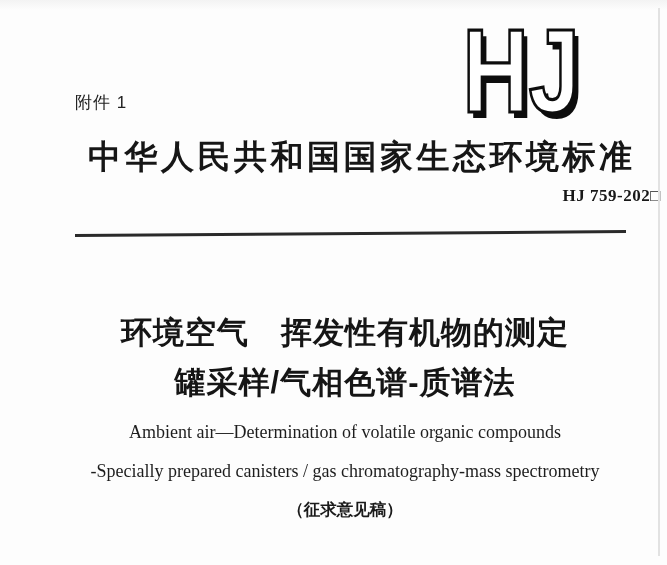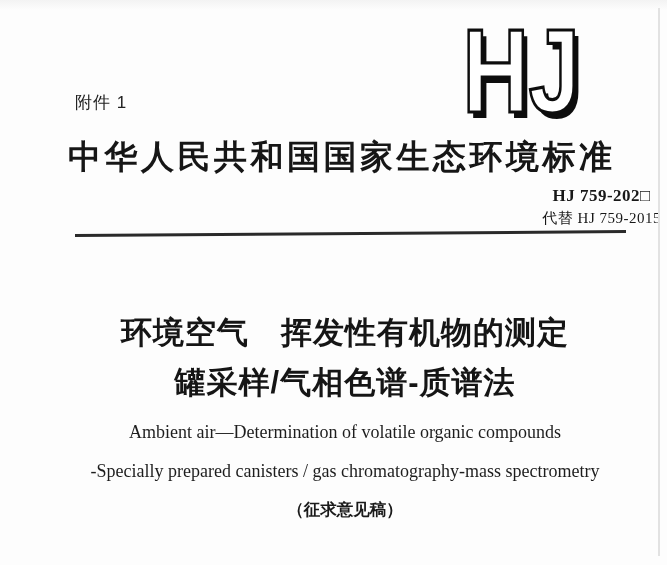--- a/index.html
+++ b/index.html
@@ -46,27 +46,27 @@
     font-family:"Liberation Sans", sans-serif;
     font-weight:bold; font-size:118px;
     fill:#0d0d0d;
   }
   .logo-face{
     font-family:"Liberation Sans", sans-serif;
     font-weight:bold; font-size:118px;
     fill:#ffffff; stroke:#0d0d0d; stroke-width:3.2px;
   }
   .heading{
-    position:absolute; left:68px; top:138px; width:560px; margin:0;
+    position:absolute; left:88px; top:138px; width:560px; margin:0;
     font-family:"Liberation Serif", serif;
     font-weight:700; font-size:33px; line-height:1.2;
     letter-spacing:3.5px; white-space:nowrap; color:#161616;
   }
   .docnum-block{
-    position:absolute; right:42px; top:186px; text-align:center;
+    position:absolute; right:42px; top:186px; text-align:left;
     font-family:"Liberation Serif", serif; color:#181818;
   }
   .docnum{
     font-size:17px; font-weight:600; letter-spacing:0.5px; white-space:nowrap;
   }
   .replaces{
     margin-top:3px; font-size:15px; font-weight:500; letter-spacing:0.5px; white-space:nowrap;
   }
   .rule{
     position:absolute; left:75px; top:232px; width:551px; height:2.6px;
@@ -102,21 +102,20 @@
         <text class="logo-shadow" x="27" y="108">HJ</text>
         <text class="logo-face" x="21" y="102">HJ</text>
       </g>
     </svg>
   </div>
 
   <h1 class="heading">中华人民共和国国家生态环境标准</h1>
 
   <div class="docnum-block">
     <div class="docnum">HJ 759-202□</div>
-    <div class="replaces">代替 HJ 759-2015</div>
   </div>
 
   <div class="rule"></div>
 
   <div class="centercol title1">环境空气　挥发性有机物的测定</div>
 
   <div class="centercol title2">罐采样/气相色谱-质谱法</div>
 
   <div class="centercol en1">Ambient air—Determination of volatile organic compounds</div>
 

